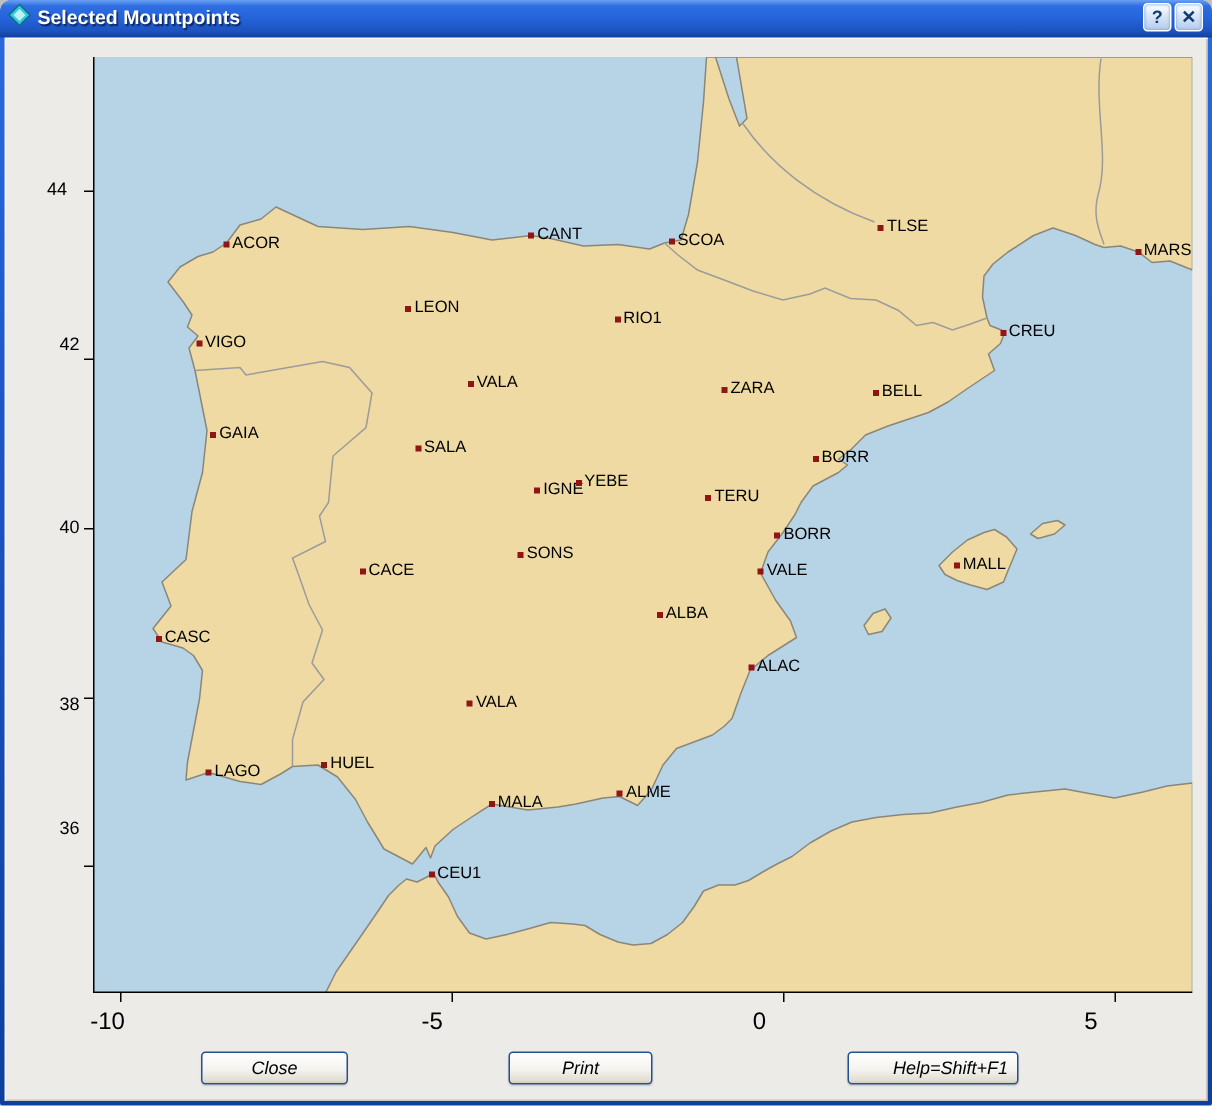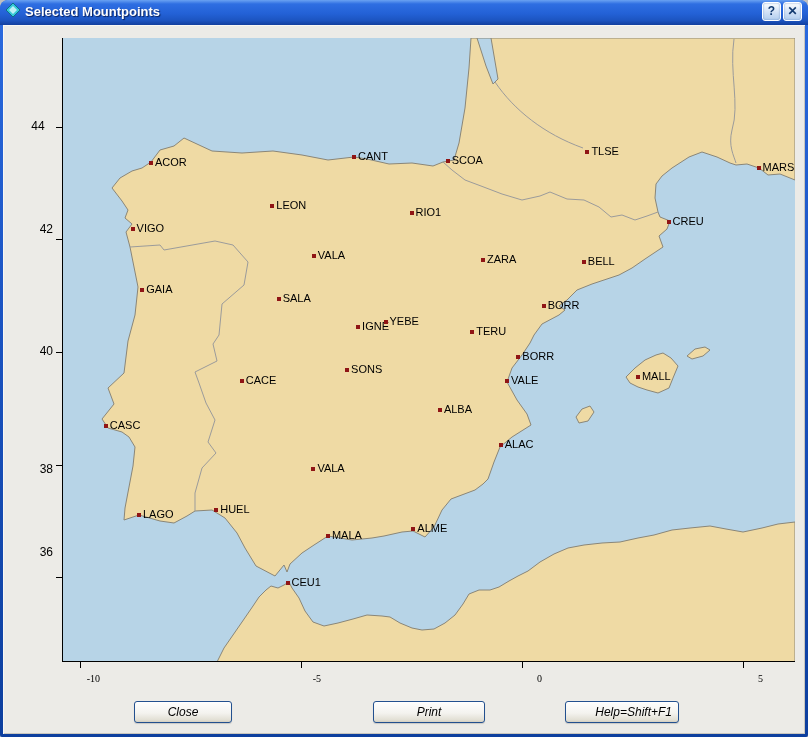--- a/index.html
+++ b/index.html
@@ -54,35 +54,35 @@
   .station .dot{
     position:absolute;left:-2px;top:-2px;width:4px;height:4px;
     background:var(--marker);
   }
   .station .lbl{
     position:absolute;left:4px;top:-8px;font-size:11px;line-height:15px;
     color:#000;white-space:nowrap;
   }
 
   .xtick{position:absolute;top:637px;width:1px;height:6px;background:var(--axis);}
-  .xlabel{position:absolute;top:648px;width:40px;text-align:right;font-size:10px;color:#000;font-family:Liberation Serif, serif;}
+  .xlabel{position:absolute;top:648px;width:40px;text-align:left;font-size:16px;color:#000;}
   .ytick{position:absolute;left:53px;width:6px;height:1px;background:var(--axis);}
   .ylabel{position:absolute;left:20px;width:30px;text-align:right;font-size:12px;color:#000;}
 
   .xp-btn{
     position:absolute;top:676px;height:22px;
     font-family:"Liberation Sans",sans-serif;font-size:12px;color:#000;
     border:1px solid #23508f;border-radius:3px;
     background:linear-gradient(180deg,#fefefe 0%,#f4f3ef 55%,#e2dfd4 90%,#d3cfc1 100%);
     box-shadow:inset 0 1px 0 #ffffff, 0 1px 1px rgba(0,0,0,.15);
     cursor:pointer;
     font-style:italic;
   }
   #btn-close{left:131px;width:98px;}
-  #btn-print{left:370px;width:112px;}
+  #btn-print{left:336px;width:96px;}
   #btn-help{left:562px;width:114px;text-align:right;}
 </style>
 <title>Selected Mountpoints</title></head>
 <body>
 
 <div class="window">
   <div class="titlebar">
     <span class="title-icon">
       <svg width="16" height="16" viewBox="0 0 16 16">
         <polygon points="8,1 15,8 8,15 1,8" fill="#35c8d8" stroke="#0c6f86" stroke-width="1"></polygon>

